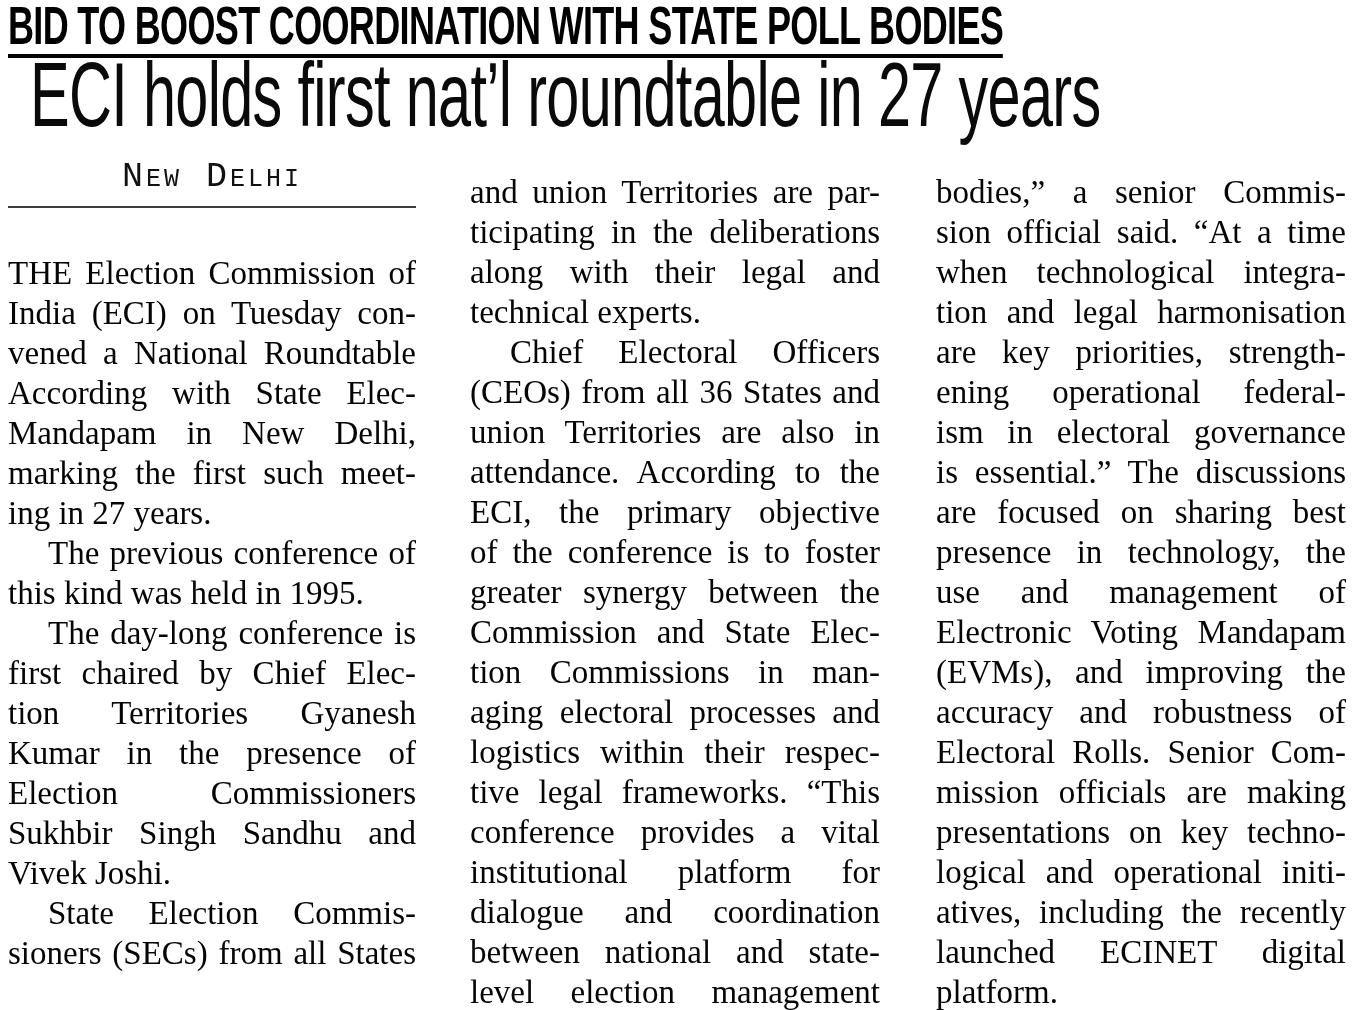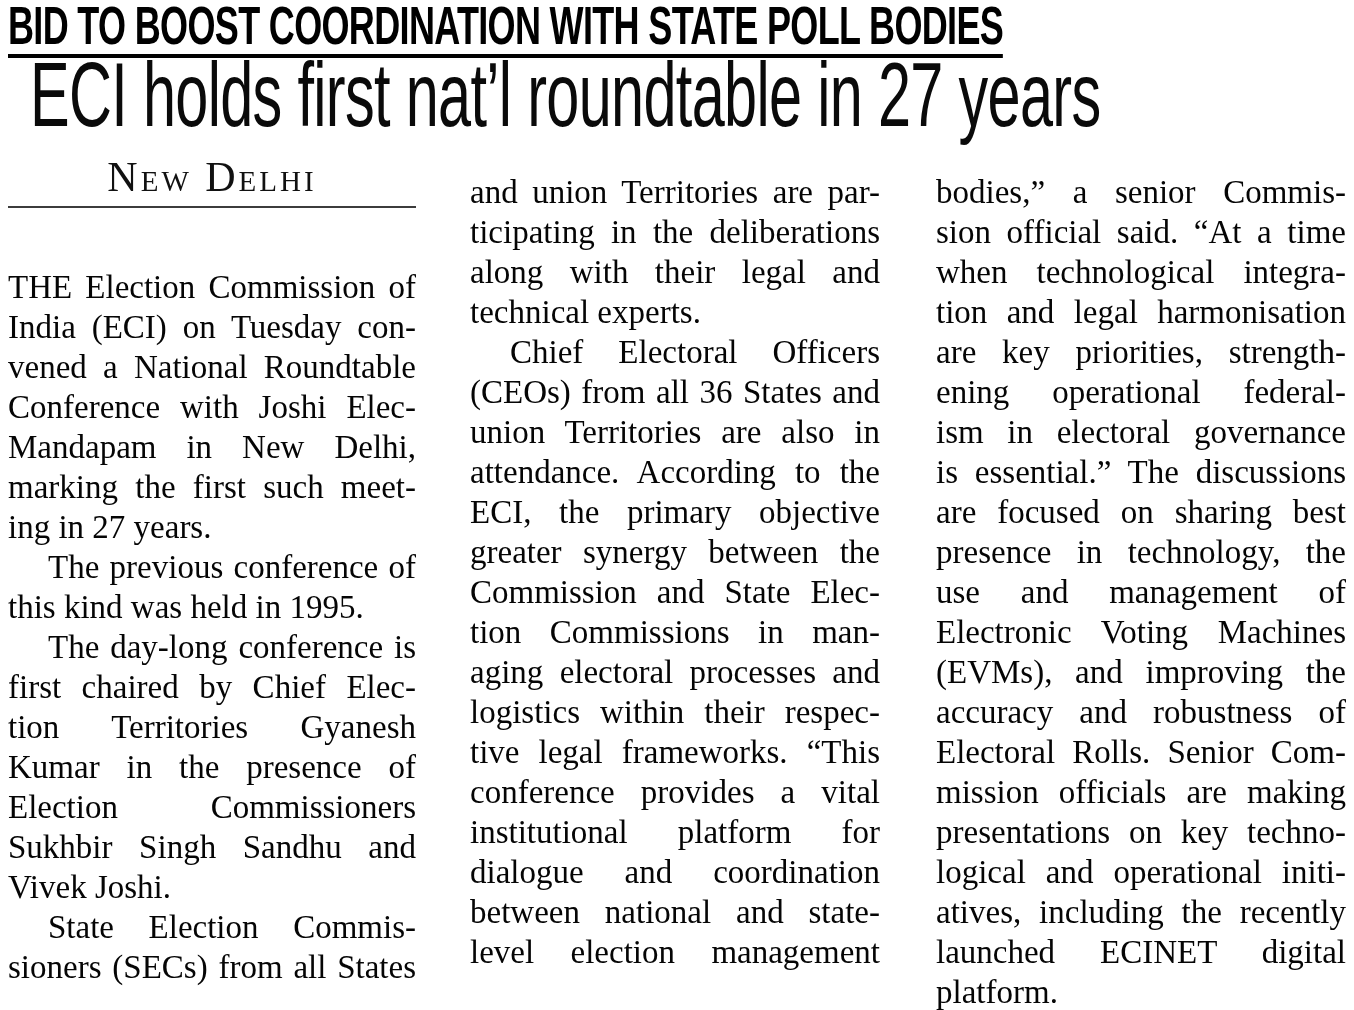--- a/index.html
+++ b/index.html
@@ -62,34 +62,34 @@
   
   .col {
     position: absolute;
     overflow: visible;
   }
   .col1 { left: 8px;   top: 156px; width: 408px; }
   .col2 { left: 470px; top: 172px; width: 410px; }
   .col3 { left: 936px; top: 172px; width: 410px; }
 
   .dateline {
-    font-family: Liberation Serif, serif;
+    font-family: Liberation Mono, monospace;
     font-variant: small-caps;
-    font-size: 42px;
+    font-size: 35px;
     line-height: 42px;
     letter-spacing: 3px;
     text-align: center;
     color: #111111;
   }
   .dateline-rule {
     border: none;
     border-top: 2px solid #3c3c3c;
     margin: 8px 0 0 0;
   }
-  .col1 .col-body { margin-top: 59px; }
+  .col1 .col-body { margin-top: 45px; }
 
   .bline {
     font-family: "Liberation Serif", "DejaVu Serif", serif;
     font-size: 33px;
     line-height: 40px;
     color: #050505;
     text-align: justify;
     text-align-last: justify;
     white-space: normal;
   }
@@ -109,21 +109,21 @@
     <span class="headline-text">ECI holds first nat’l roundtable in 27 years</span>
   </h1>
 
   <div class="col col1">
     <div class="dateline">New Delhi</div>
     <hr class="dateline-rule">
     <div class="col-body">
         <div class="bline">THE Election Commission of</div>
         <div class="bline">India (ECI) on Tuesday con-</div>
         <div class="bline">vened a National Roundtable</div>
-        <div class="bline">Conference with Joshi Elec-</div>
+        <div class="bline">According with State Elec-</div>
         <div class="bline">Mandapam in New Delhi,</div>
         <div class="bline">marking the first such meet-</div>
         <div class="bline end">ing in 27 years.</div>
         <div class="bline indent">The previous conference of</div>
         <div class="bline end">this kind was held in 1995.</div>
         <div class="bline indent">The day-long conference is</div>
         <div class="bline">first chaired by Chief Elec-</div>
         <div class="bline">tion Territories Gyanesh</div>
         <div class="bline">Kumar in the presence of</div>
         <div class="bline">Election Commissioners</div>
@@ -138,20 +138,21 @@
     <div class="col-body">
         <div class="bline">and union Territories are par-</div>
         <div class="bline">ticipating in the deliberations</div>
         <div class="bline">along with their legal and</div>
         <div class="bline end">technical experts.</div>
         <div class="bline indent">Chief Electoral Officers</div>
         <div class="bline">(CEOs) from all 36 States and</div>
         <div class="bline">union Territories are also in</div>
         <div class="bline">attendance. According to the</div>
         <div class="bline">ECI, the primary objective</div>
+        <div class="bline">of the conference is to foster</div>
         <div class="bline">greater synergy between the</div>
         <div class="bline">Commission and State Elec-</div>
         <div class="bline">tion Commissions in man-</div>
         <div class="bline">aging electoral processes and</div>
         <div class="bline">logistics within their respec-</div>
         <div class="bline">tive legal frameworks. “This</div>
         <div class="bline">conference provides a vital</div>
         <div class="bline">institutional platform for</div>
         <div class="bline">dialogue and coordination</div>
         <div class="bline">between national and state-</div>
@@ -165,21 +166,21 @@
         <div class="bline">sion official said. “At a time</div>
         <div class="bline">when technological integra-</div>
         <div class="bline">tion and legal harmonisation</div>
         <div class="bline">are key priorities, strength-</div>
         <div class="bline">ening operational federal-</div>
         <div class="bline">ism in electoral governance</div>
         <div class="bline">is essential.” The discussions</div>
         <div class="bline">are focused on sharing best</div>
         <div class="bline">presence in technology, the</div>
         <div class="bline">use and management of</div>
-        <div class="bline">Electronic Voting Machines</div>
+        <div class="bline">Electronic Voting Mandapam</div>
         <div class="bline">(EVMs), and improving the</div>
         <div class="bline">accuracy and robustness of</div>
         <div class="bline">Electoral Rolls. Senior Com-</div>
         <div class="bline">mission officials are making</div>
         <div class="bline">presentations on key techno-</div>
         <div class="bline">logical and operational initi-</div>
         <div class="bline">atives, including the recently</div>
         <div class="bline">launched ECINET digital</div>
         <div class="bline end">platform.</div>
       </div>

